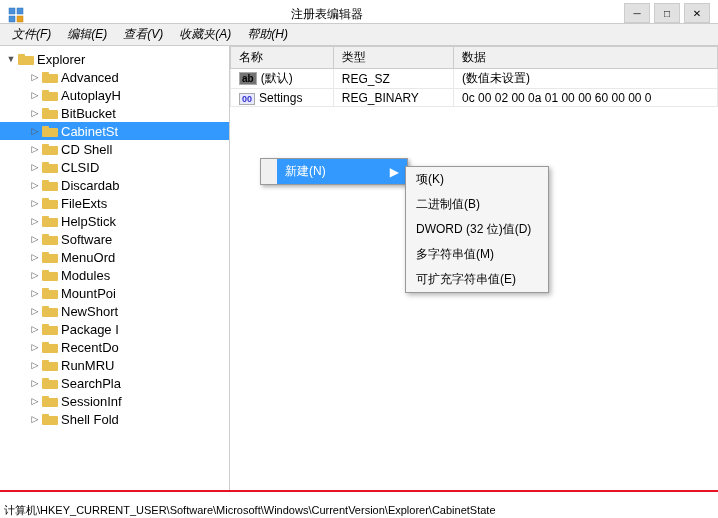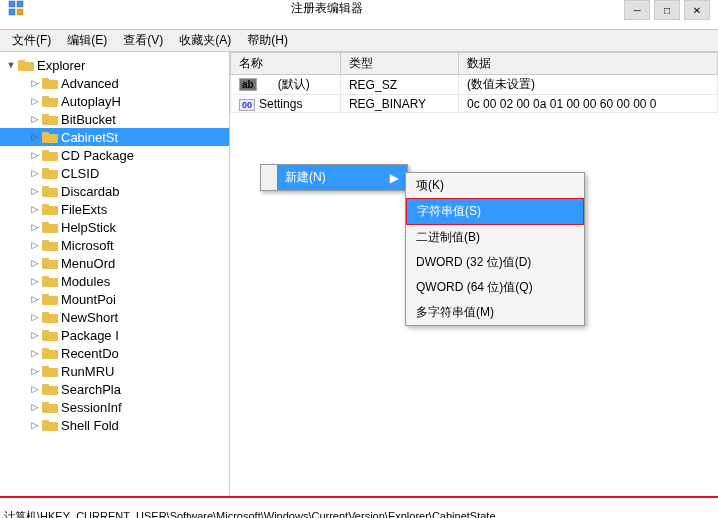--- a/index.html
+++ b/index.html
@@ -10,22 +10,22 @@
       font-size: 12px;
       background: #f0f0f0;
       overflow: hidden;
     }
 
     
     .title-bar {
       background: #fff;
       border-bottom: 1px solid #ccc;
       display: flex;
-      align-items: flex-start;
-      height: 30px;
+      align-items: flex-end;
+      height: 24px;
       padding: 0 8px;
       position: relative;
     }
     .title-bar-icon {
       width: 16px;
       height: 16px;
       margin-right: 6px;
     }
     .title-bar-text {
       flex: 1;
@@ -55,20 +55,21 @@
       border-bottom: 1px solid #ccc;
       display: flex;
       height: 22px;
       align-items: center;
       padding: 0 4px;
     }
     .menu-item {
       padding: 2px 8px;
       cursor: pointer;
       font-size: 12px;
+      font-style: italic;
     }
 
     
     .main-layout {
       display: flex;
       height: calc(518px - 30px - 22px - 22px);
     }
 
     
     .tree-panel {
@@ -188,21 +189,21 @@
       font-size: 12px;
       background: #3399ff;
       color: #fff;
     }
 
     
     .submenu {
       position: absolute;
       top: 120px;
       left: 175px;
-      width: 180px;
+      width: 144px;
       background: #f5f5f5;
       border: 1px solid #999;
       box-shadow: 2px 2px 5px rgba(0,0,0,0.3);
       pointer-events: none;
       z-index: 11;
     }
     .submenu-item {
       padding: 4px 10px;
       font-size: 12px;
       cursor: pointer;
@@ -306,21 +307,21 @@
     <span class="tree-label">CabinetSt</span>
   </div>
         <div class="tree-node" style="padding-left: 28px;">
     <span class="tree-expand">▷</span>
     <span class="tree-folder-icon">
       <svg class="folder-svg" viewBox="0 0 16 14">
         <rect x="0" y="4" width="16" height="9" rx="1" fill="#e8c050"></rect>
         <rect x="0" y="2" width="7" height="4" rx="1" fill="#e8c050"></rect>
       </svg>
     </span>
-    <span class="tree-label">CD Package</span>
+    <span class="tree-label">CD Shell</span>
   </div>
         <div class="tree-node" style="padding-left: 28px;">
     <span class="tree-expand">▷</span>
     <span class="tree-folder-icon">
       <svg class="folder-svg" viewBox="0 0 16 14">
         <rect x="0" y="4" width="16" height="9" rx="1" fill="#e8c050"></rect>
         <rect x="0" y="2" width="7" height="4" rx="1" fill="#e8c050"></rect>
       </svg>
     </span>
     <span class="tree-label">CLSID</span>
@@ -356,21 +357,21 @@
     <span class="tree-label">HelpStick</span>
   </div>
         <div class="tree-node" style="padding-left: 28px;">
     <span class="tree-expand">▷</span>
     <span class="tree-folder-icon">
       <svg class="folder-svg" viewBox="0 0 16 14">
         <rect x="0" y="4" width="16" height="9" rx="1" fill="#e8c050"></rect>
         <rect x="0" y="2" width="7" height="4" rx="1" fill="#e8c050"></rect>
       </svg>
     </span>
-    <span class="tree-label">Microsoft</span>
+    <span class="tree-label">Software</span>
   </div>
         <div class="tree-node" style="padding-left: 28px;">
     <span class="tree-expand">▷</span>
     <span class="tree-folder-icon">
       <svg class="folder-svg" viewBox="0 0 16 14">
         <rect x="0" y="4" width="16" height="9" rx="1" fill="#e8c050"></rect>
         <rect x="0" y="2" width="7" height="4" rx="1" fill="#e8c050"></rect>
       </svg>
     </span>
     <span class="tree-label">MenuOrd</span>
@@ -472,21 +473,21 @@
     <table class="reg-table">
       <thead>
         <tr>
           <th>名称</th>
           <th>类型</th>
           <th>数据</th>
         </tr>
       </thead>
       <tbody id="reg-tbody">
       <tr>
-    <td><span style="display:inline-block;background:#737373;border:1px solid #aaa;padding:0 2px;font-size:10px;font-weight:bold;margin-right:21px;color:#000;">ab</span>(默认)</td>
+    <td><span style="display:inline-block;background:#737373;border:1px solid #aaa;padding:0 2px;font-size:10px;font-weight:bold;margin-right:4px;color:#000;">ab</span>(默认)</td>
     <td>REG_SZ</td>
     <td>(数值未设置)</td>
   </tr>
           <tr>
     <td><span style="display:inline-block;background:#e8e8ff;border:1px solid #aaa;padding:0 2px;font-size:9px;font-weight:bold;margin-right:4px;color:#33c;">00</span>Settings</td>
     <td>REG_BINARY</td>
     <td>0c 00 02 00 0a 01 00 00 60 00 00 0</td>
   </tr>
         </tbody>
     </table>
@@ -495,25 +496,24 @@
 
       <div class="new-menu">
         <div class="new-menu-item">
           <span>新建(N)</span>
           <span>▶</span>
         </div>
       </div>
 
       <div class="submenu">
       <div class="submenu-item">项(K)</div>
-          <div class="submenu-item highlighted">字符串值(S)</div>
           <div class="submenu-item">二进制值(B)</div>
           <div class="submenu-item">DWORD (32 位)值(D)</div>
-          <div class="submenu-item">QWORD (64 位)值(Q)</div>
           <div class="submenu-item">多字符串值(M)</div>
+          <div class="submenu-item">可扩充字符串值(E)</div>
         </div>
     </div>
   </div>
 </div>
 
 <div class="status-bar">
   <span>计算机\HKEY_CURRENT_USER\Software\Microsoft\Windows\CurrentVersion\Explorer\CabinetState</span>
 </div>
 
 </body></html>

